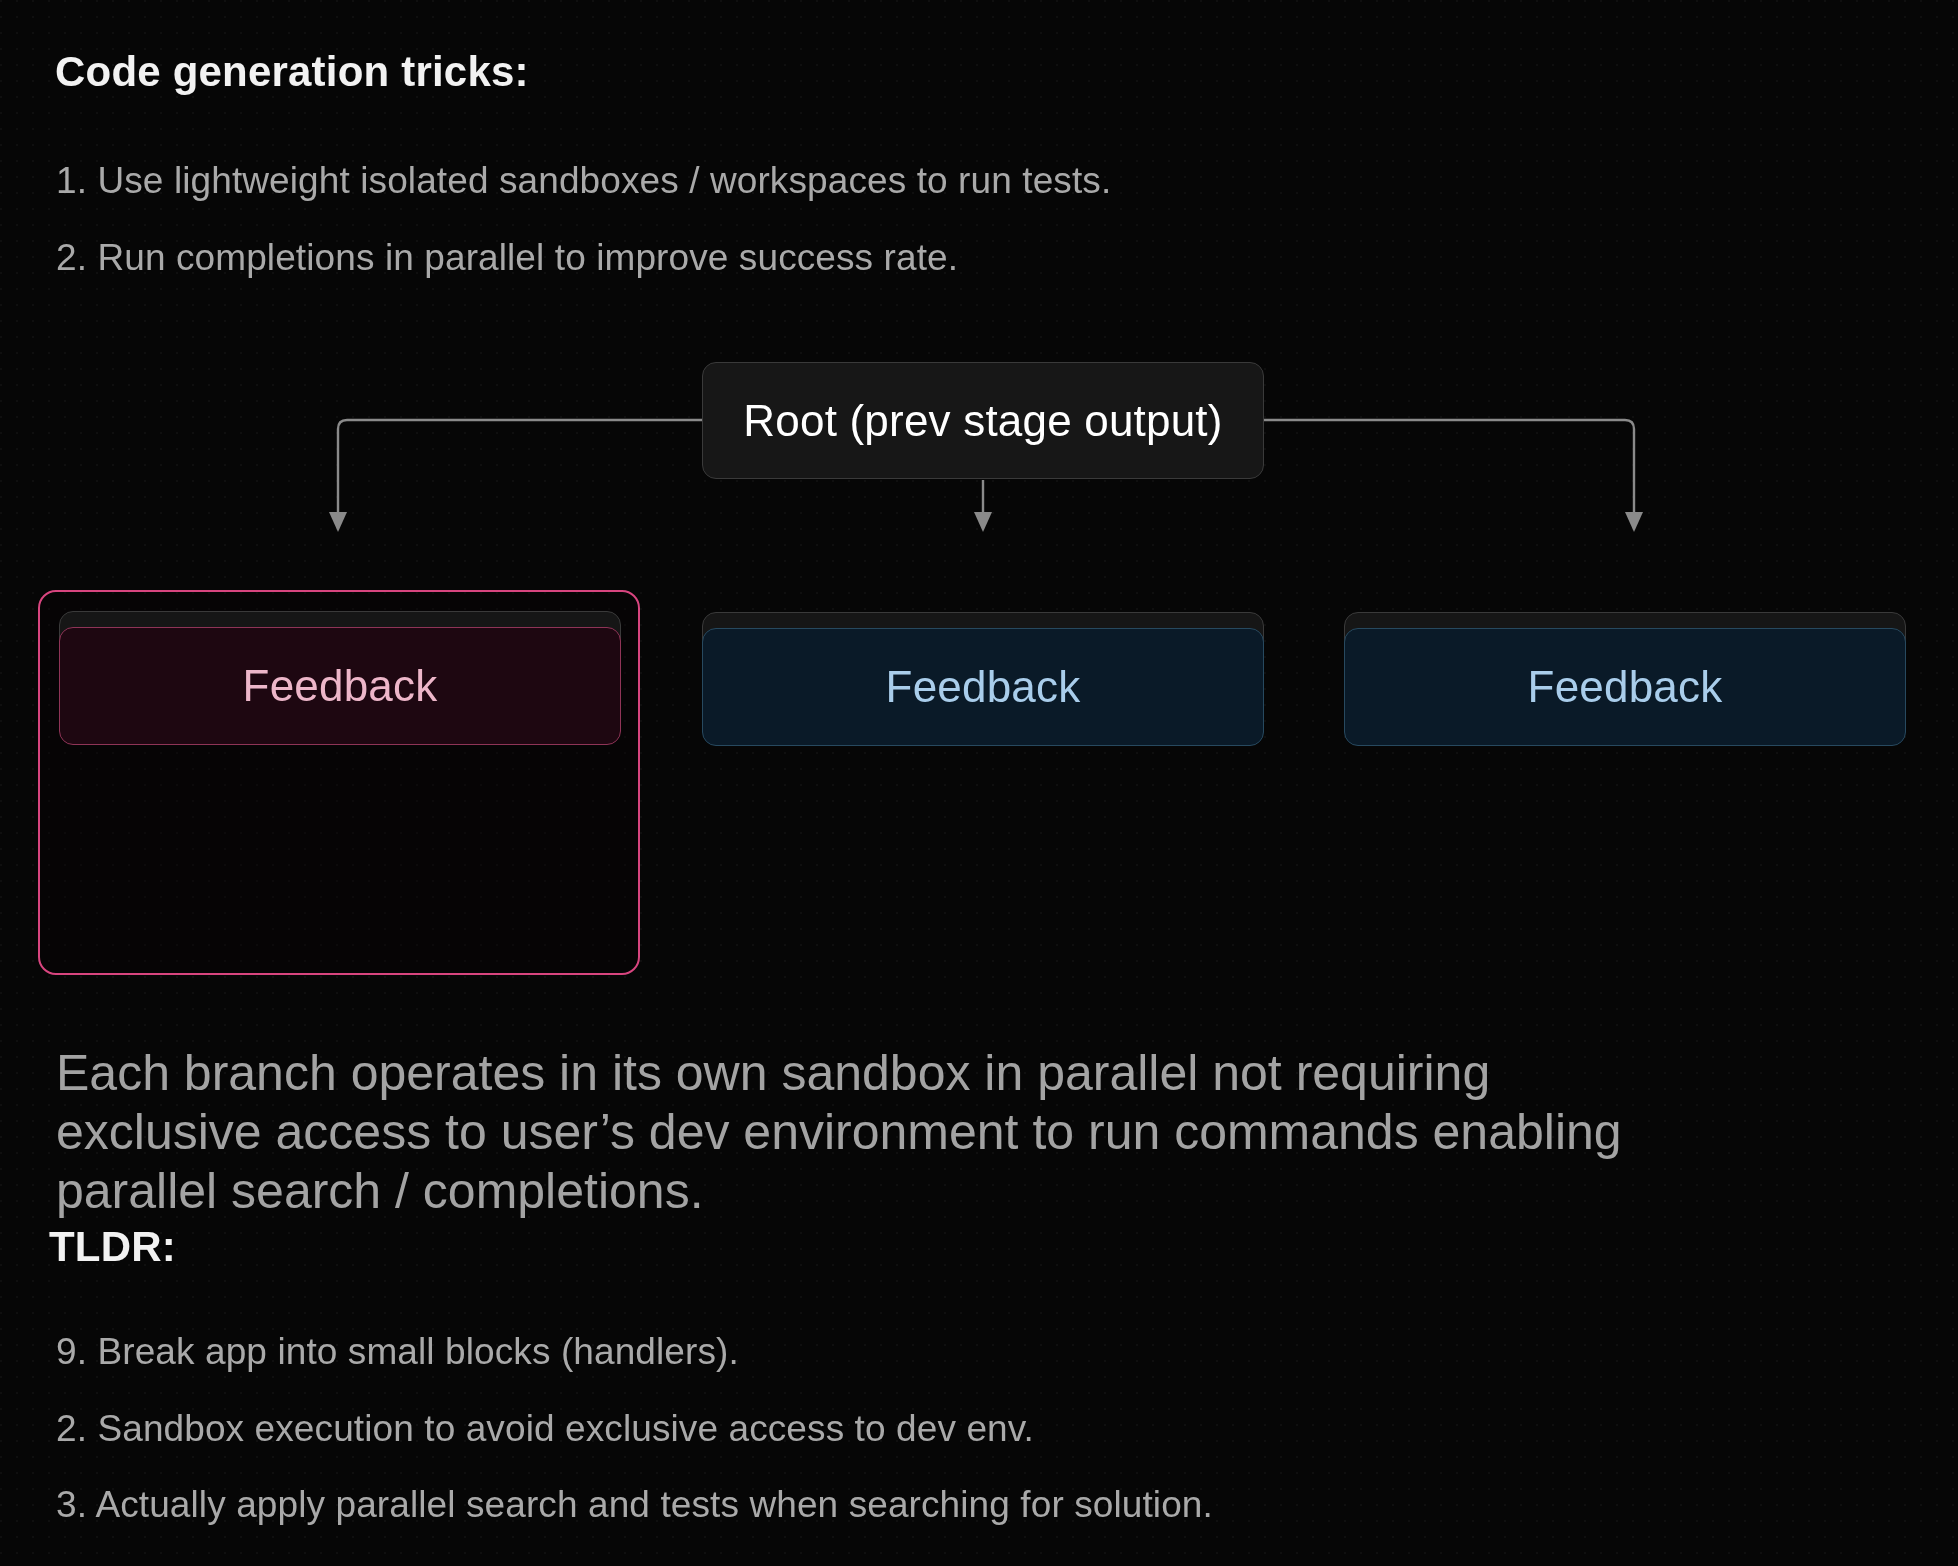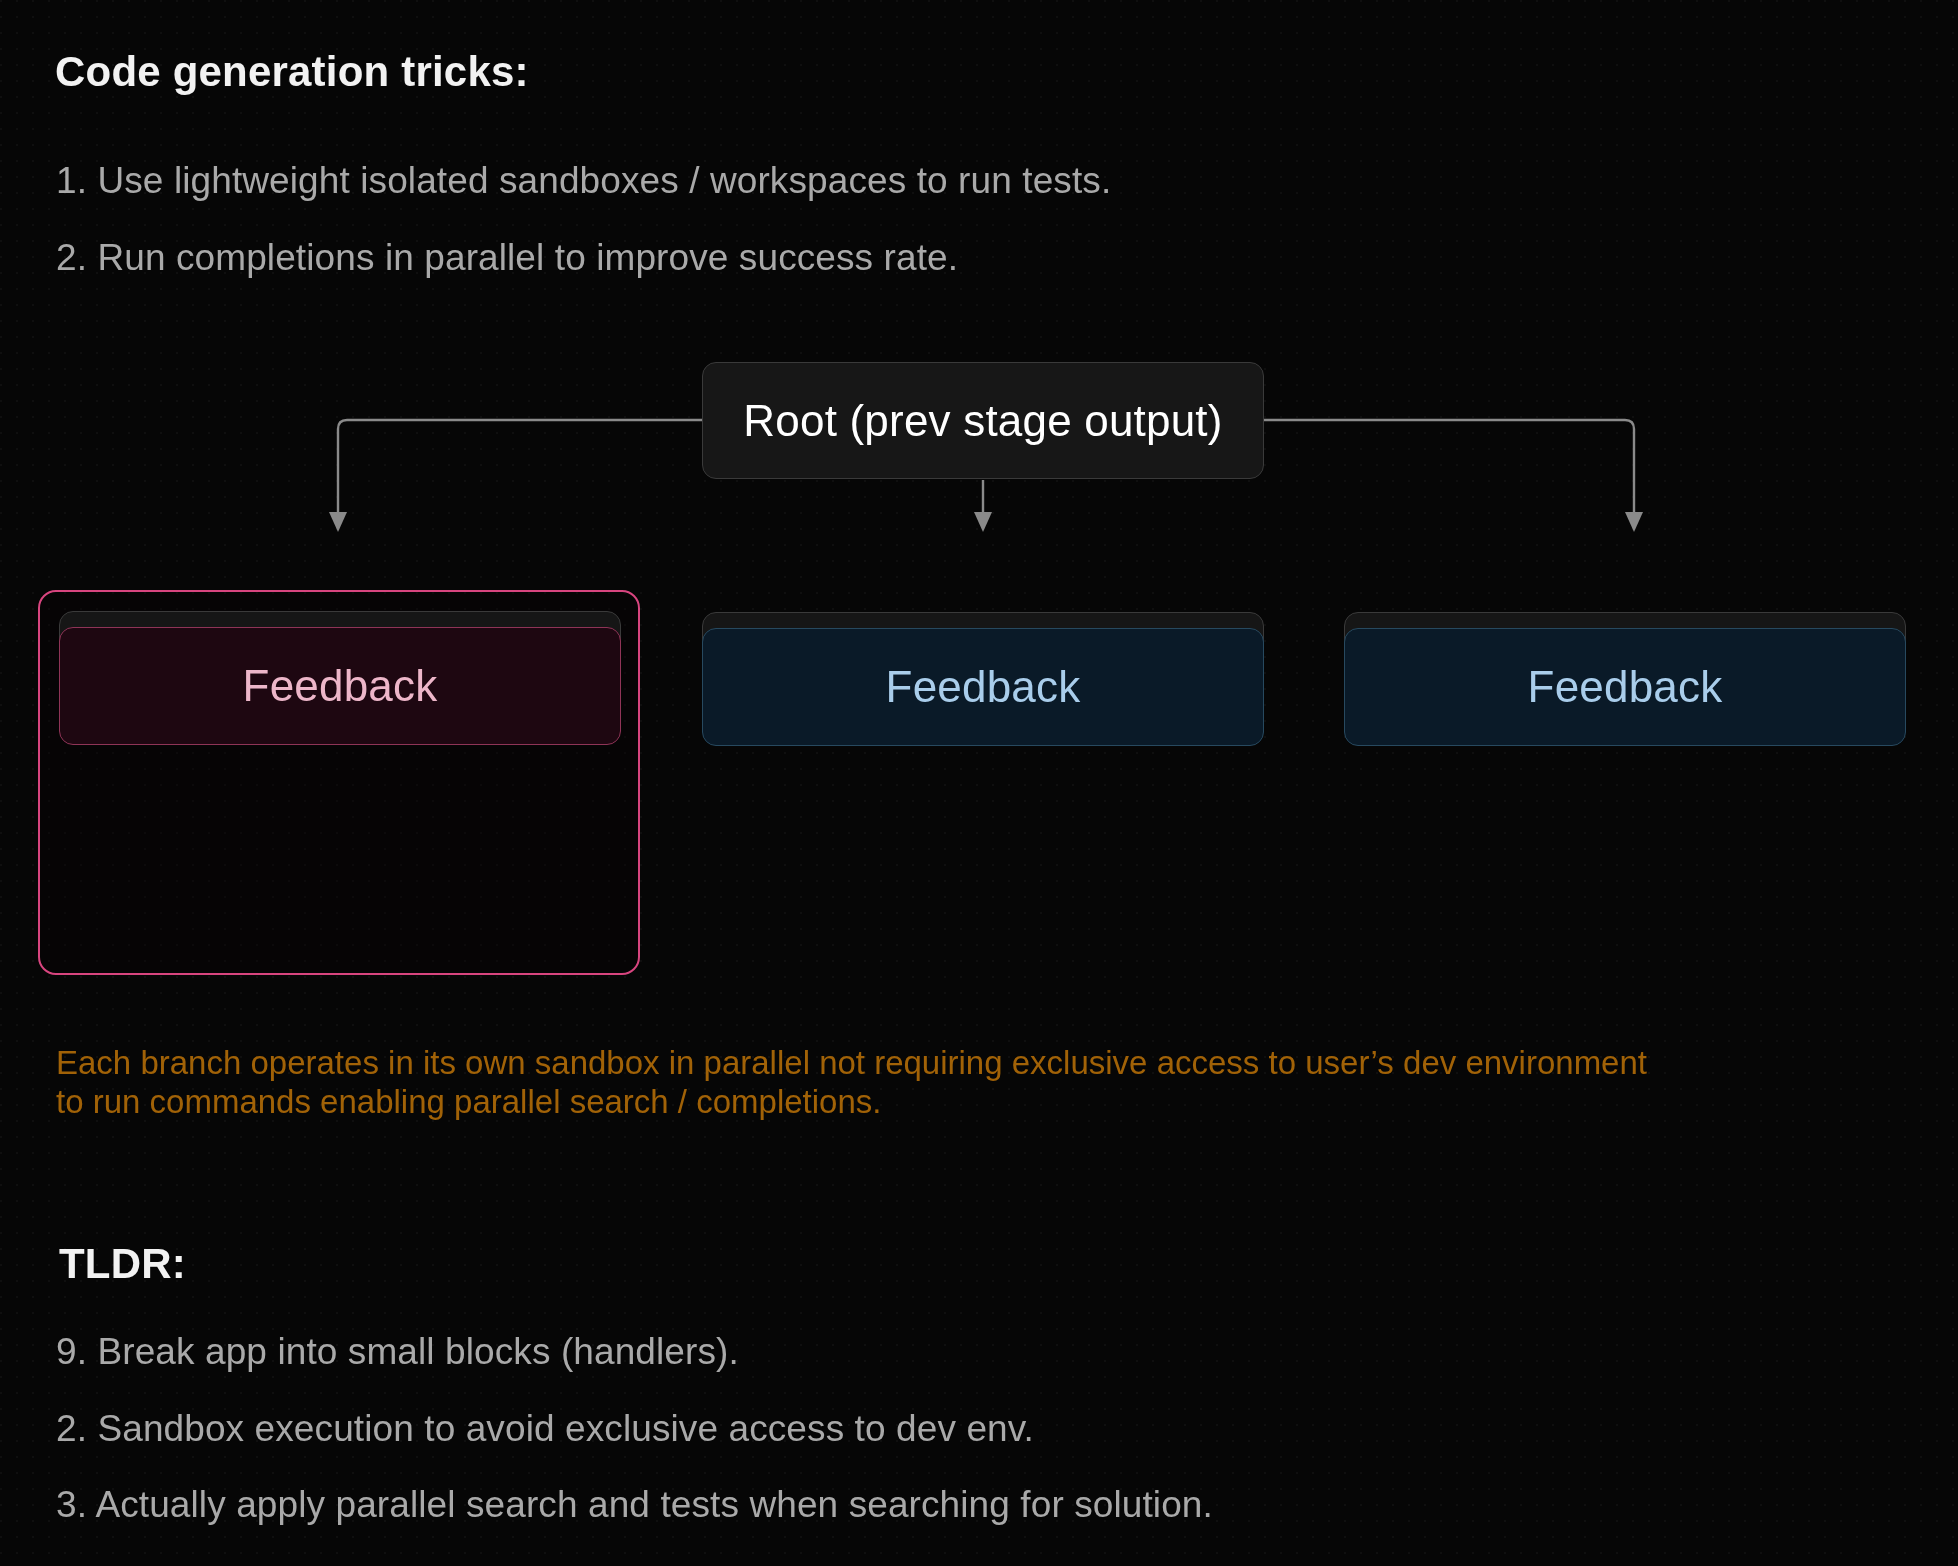--- a/index.html
+++ b/index.html
@@ -49,34 +49,34 @@
     position: absolute;
     color: #a9a9a9;
     font-size: 37px;
     font-weight: 400;
     letter-spacing: 0.1px;
     white-space: nowrap;
     margin-top: 23px;
   }
   .para-wrap {
     position: absolute;
-    color: #a16207;
-    font-size: 33px;
+    color: #a3a3a3;
+    font-size: 50px;
     font-weight: 400;
     line-height: 1.18;
     width: 1600px;
   }
 
   #tricks-heading { left: 55px; top: 48px; }
   #trick-1 { left: 56px; top: 137px; }
   #trick-2 { left: 56px; top: 214px; }
 
   #explanation { left: 56px; top: 1044px; }
 
-  #tldr-heading { left: 59px; top: 1223px; margin-top: 17px; }
+  #tldr-heading { left: 49px; top: 1223px; }
   #tldr-1 { left: 56px; top: 1308px; }
   #tldr-2 { left: 56px; top: 1385px; }
   #tldr-3 { left: 56px; top: 1461px; }
 
   
   .diagram {
     position: absolute;
     left: 0;
     top: 340px;
     width: 1958px;

